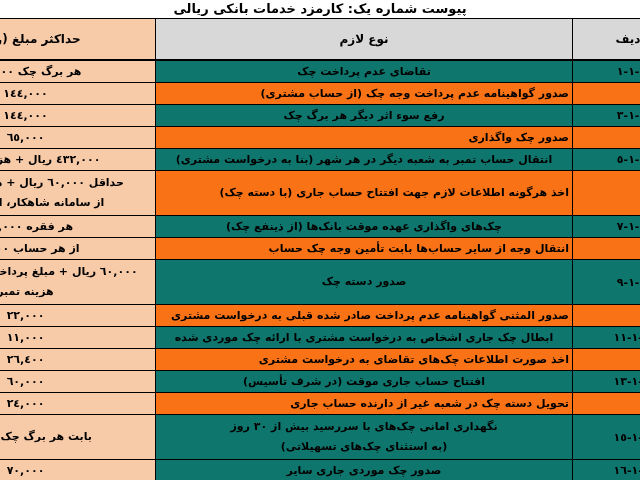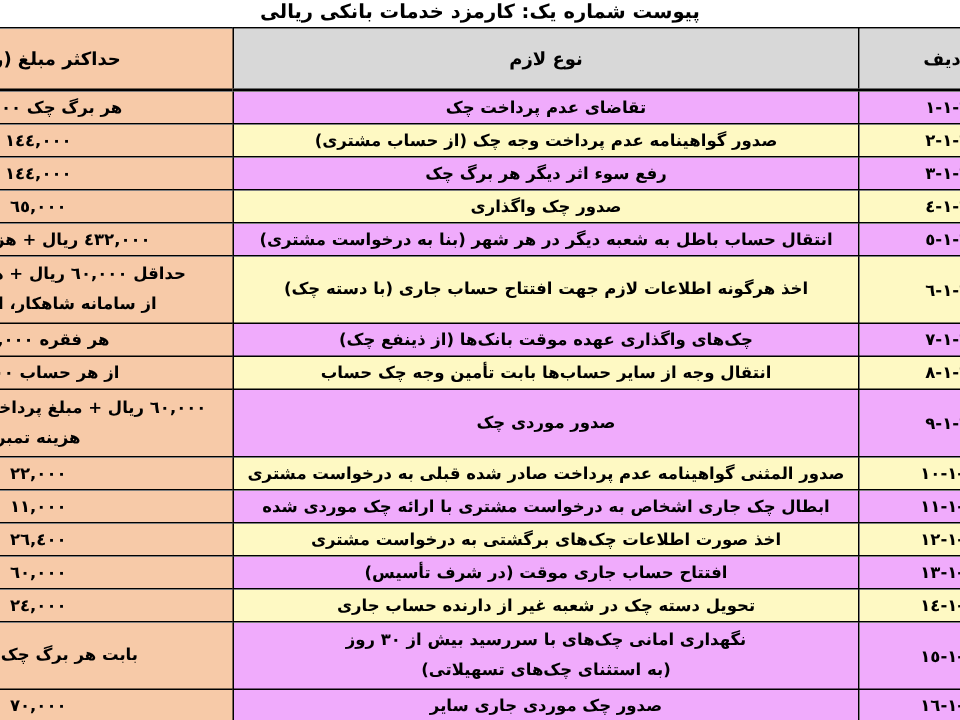--- a/index.html
+++ b/index.html
@@ -26,22 +26,22 @@
     text-align:center;vertical-align:middle;
     padding:2px 3px;overflow:hidden;white-space:nowrap;
   }
   .tariff thead th{
     height:36px;font-size:12px;background:#d8d8d8;border-bottom-width:2.6px;
   }
   .tariff thead th.h-amount{background:#f7caa8;}
   .cell-line{line-height:17px;min-height:17px;font-size:11px;}
   tr.multi .cell-line{line-height:20px;min-height:20px;}
   td.amount-cell{background:#f7caa8;}
-  tr.green td.radif-cell,tr.green td.service-cell{background:#f0abfc;}
-  tr.cyan td.radif-cell,tr.cyan td.service-cell{background:#fef9c3;}
+  tr.green td.radif-cell,tr.green td.service-cell{background:#0f766e;}
+  tr.cyan td.radif-cell,tr.cyan td.service-cell{background:#f97316;text-align:right;}
   td.radif-cell{direction:ltr;font-size:11px;}
 </style>
 </head>
 <body>
 
 <div class="stage">
   <div class="title">پیوست شماره یک: کارمزد خدمات بانکی ریالی</div>
 
   <table class="tariff">
     <colgroup>
@@ -89,21 +89,21 @@
           <td class="service-cell">
             <div class="cell-line">صدور چک واگذاری</div>
           </td>
           <td class="amount-cell">
             <div class="cell-line">٦٥,٠٠٠</div>
           </td>
         </tr>
         <tr class="row green">
           <td class="radif-cell">٦-١-٥</td>
           <td class="service-cell">
-            <div class="cell-line">انتقال حساب باطل به شعبه دیگر در هر شهر (بنا به درخواست مشتری)</div>
+            <div class="cell-line">انتقال حساب تمبر به شعبه دیگر در هر شهر (بنا به درخواست مشتری)</div>
           </td>
           <td class="amount-cell">
             <div class="cell-line">٤٣٢,٠٠٠ ریال + هزینه پست</div>
           </td>
         </tr>
         <tr class="row cyan multi">
           <td class="radif-cell">٦-١-٦</td>
           <td class="service-cell">
             <div class="cell-line">اخذ هرگونه اطلاعات لازم جهت افتتاح حساب جاری (با دسته چک)</div>
           </td>
@@ -126,21 +126,21 @@
           <td class="service-cell">
             <div class="cell-line">انتقال وجه از سایر حساب‌ها بابت تأمین وجه چک حساب</div>
           </td>
           <td class="amount-cell">
             <div class="cell-line">از هر حساب ٦٠,٠٠٠</div>
           </td>
         </tr>
         <tr class="row green multi">
           <td class="radif-cell">٦-١-٩</td>
           <td class="service-cell">
-            <div class="cell-line">صدور موردی چک</div>
+            <div class="cell-line">صدور دسته چک</div>
           </td>
           <td class="amount-cell">
             <div class="cell-line">٦٠,٠٠٠ ریال + مبلغ پرداختی به چاپخانه +</div>
             <div class="cell-line">هزینه تمبر</div>
           </td>
         </tr>
         <tr class="row cyan">
           <td class="radif-cell">٦-١-١٠</td>
           <td class="service-cell">
             <div class="cell-line">صدور المثنی گواهینامه عدم پرداخت صادر شده قبلی به درخواست مشتری</div>
@@ -154,21 +154,21 @@
           <td class="service-cell">
             <div class="cell-line">ابطال چک جاری اشخاص به درخواست مشتری با ارائه چک موردی شده</div>
           </td>
           <td class="amount-cell">
             <div class="cell-line">١١,٠٠٠</div>
           </td>
         </tr>
         <tr class="row cyan">
           <td class="radif-cell">٦-١-١٢</td>
           <td class="service-cell">
-            <div class="cell-line">اخذ صورت اطلاعات چک‌های برگشتی به درخواست مشتری</div>
+            <div class="cell-line">اخذ صورت اطلاعات چک‌های تقاضای به درخواست مشتری</div>
           </td>
           <td class="amount-cell">
             <div class="cell-line">٢٦,٤٠٠</div>
           </td>
         </tr>
         <tr class="row green">
           <td class="radif-cell">٦-١-١٣</td>
           <td class="service-cell">
             <div class="cell-line">افتتاح حساب جاری موقت (در شرف تأسیس)</div>
           </td>

